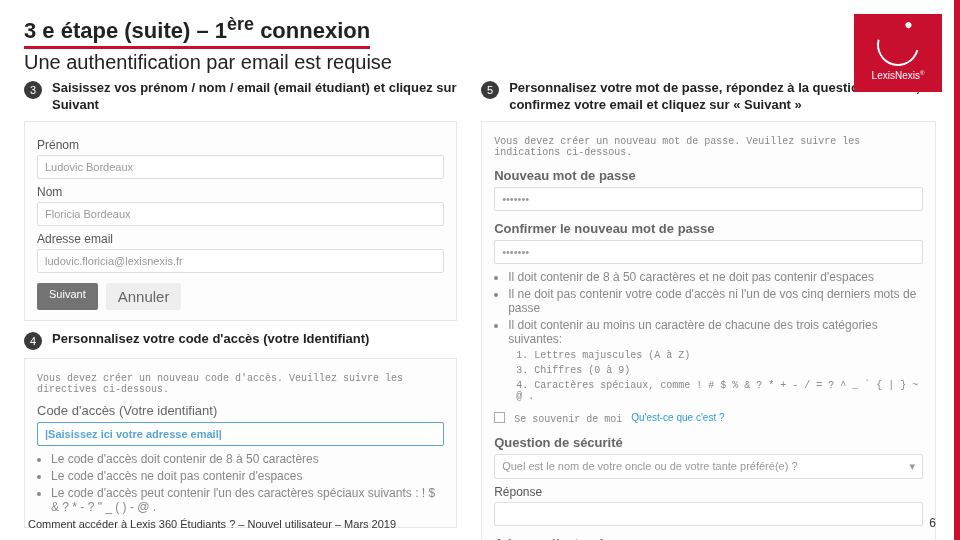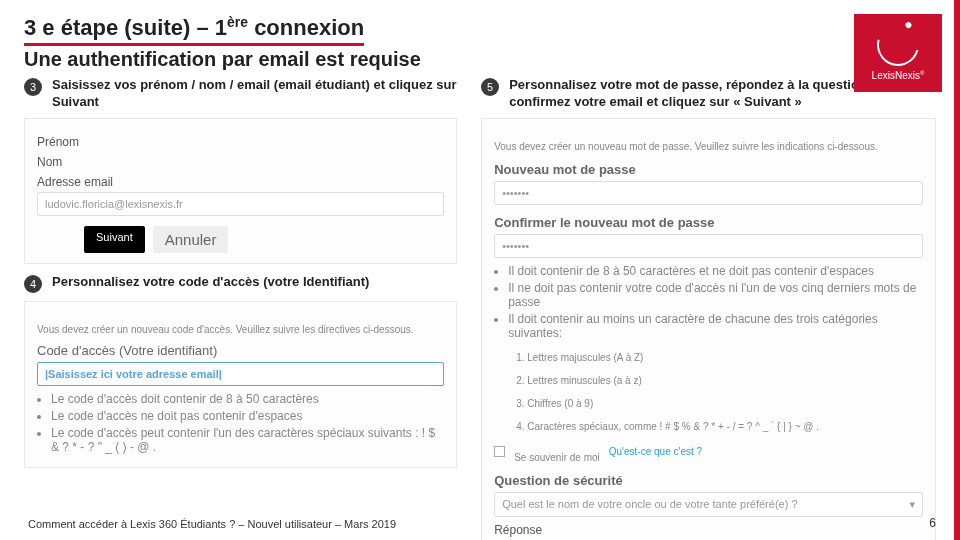--- a/index.html
+++ b/index.html
@@ -6,39 +6,39 @@
   html, body { width: 960px; height: 540px; font-family: Arial, sans-serif; background: #fff; color: #222; }
   .slide { position: relative; width: 960px; height: 540px; padding: 14px 24px 0 24px; }
   .red-bar { position: absolute; top: 0; right: 0; width: 6px; height: 100%; background: #c8102e; }
   .logo-box { position: absolute; top: 14px; right: 18px; width: 88px; height: 78px; background: #c8102e; display: flex; flex-direction: column; align-items: center; justify-content: center; }
   .logo-swoosh { width: 42px; height: 42px; border: 2px solid #fff; border-radius: 50%; border-top-color: transparent; border-right-color: transparent; transform: rotate(-30deg); position: relative; }
   .logo-swoosh:after { content: ""; position: absolute; right: -3px; top: 4px; width: 6px; height: 6px; border-radius: 50%; background: #fff; }
   .logo-text { color: #fff; font-size: 10px; margin-top: 4px; }
   .logo-text sup { font-size: 6px; }
 
   h1.title { font-size: 22px; font-weight: bold; border-bottom: 3px solid #c8102e; display: inline-block; padding-bottom: 2px; margin-bottom: 2px; }
-  h1.title .sup { font-size: 14px; vertical-align: super; }
-  .subtitle { font-size: 20px; font-weight: bold; margin-bottom: 6px; }
+  h1.title .sup { font-size: 18px; vertical-align: super; }
+  .subtitle { font-size: 20px; font-weight: normal; margin-bottom: 6px; }
 
   .columns { display: flex; gap: 24px; margin-top: 4px; }
   .col { flex: 1; min-width: 0; }
   .col-right { flex: 1.05; }
 
   .step { display: flex; gap: 10px; margin-bottom: 8px; }
   .step-num { width: 18px; height: 18px; border-radius: 50%; background: #3a3a3a; color: #fff; font-size: 11px; display: flex; align-items: center; justify-content: center; flex-shrink: 0; margin-top: 1px; }
   .step-text { font-size: 13px; font-weight: bold; line-height: 1.25; }
 
   .form-block { border: 1px solid #e8e8e8; padding: 10px 12px; font-size: 11px; color: #777; background: #fdfdfd; filter: blur(0.3px); }
   .form-block .lbl { font-size: 12px; color: #555; margin-top: 6px; margin-bottom: 3px; }
   .form-block .field { border: 1px solid #ddd; background: #fff; padding: 5px 7px; font-size: 11px; color: #999; border-radius: 2px; }
   .form-block .field.highlight { border: 1px solid #5aa5d6; color: #5aa5d6; font-weight: bold; }
   .btn-row { margin-top: 10px; display: flex; gap: 8px; }
-  .btn-primary { background: #000000; color: #fff; padding: 5px 12px; font-size: 11px; border-radius: 2px; margin-left: 47px; }
+  .btn-primary { background: #737373; color: #fff; padding: 5px 12px; font-size: 11px; border-radius: 2px; }
   .btn-secondary { background: #eee; color: #666; padding: 5px 12px; font-size: 15px; border-radius: 2px; }
-  .hint { font-size: 10px; color: #888; margin-top: 12px; }
+  .hint { font-size: 10px; color: #888; margin-top: 4px; font-family: Liberation Mono, monospace; }
   .bullets { margin-top: 6px; padding-left: 14px; }
   .bullets li { font-size: 12px; color: #888; margin-bottom: 3px; list-style: disc; }
   .inline-check { display: flex; align-items: center; gap: 9px; margin-top: 8px; }
   .checkbox { width: 11px; height: 11px; border: 1px solid #aaa; }
   .link-small { color: #2a9fd6; font-size: 10px; }
   .heading-sm { font-size: 13px; color: #666; margin-bottom: 4px; }
   .heading-md { font-size: 13px; color: #666; margin-top: 10px; margin-bottom: 4px; font-weight: bold; }
 
   .footer { position: absolute; left: 28px; bottom: 10px; font-size: 11px; color: #333; }
   .page-num { position: absolute; right: 24px; bottom: 10px; font-size: 12px; color: #333; }
@@ -61,21 +61,23 @@
   <div class="columns">
 
     <div class="col">
       <div class="step">
         <div class="step-num">3</div>
         <div class="step-text">Saisissez vos prénom / nom / email (email étudiant) et cliquez sur Suivant</div>
       </div>
 
       <div class="form-block">
         <div class="lbl">Prénom</div>
+        <div class="field">Ludovic Bordeaux</div>
         <div class="lbl">Nom</div>
+        <div class="field">Floricia Bordeaux</div>
         <div class="lbl">Adresse email</div>
         <div class="field">ludovic.floricia@lexisnexis.fr</div>
         <div class="btn-row">
           <div class="btn-primary">Suivant</div>
           <div class="btn-secondary">Annuler</div>
         </div>
       </div>
 
       <div style="height:10px"></div>
 
@@ -111,21 +113,20 @@
         <div class="heading-md">Confirmer le nouveau mot de passe</div>
         <div class="field">•••••••</div>
 
         <ul class="bullets">
           <li>Il doit contenir de 8 à 50 caractères et ne doit pas contenir d'espaces</li>
           <li>Il ne doit pas contenir votre code d'accès ni l'un de vos cinq derniers mots de passe</li>
           <li>Il doit contenir au moins un caractère de chacune des trois catégories suivantes:</li>
         </ul>
         <div style="padding-left:22px">
           <div class="hint">1. Lettres majuscules (A à Z)</div>
-          <div class="hint">2. Lettres minuscules (a à z)</div>
           <div class="hint">3. Chiffres (0 à 9)</div>
           <div class="hint">4. Caractères spéciaux, comme ! # $ % &amp; ? * + - / = ? ^ _  ` { | } ~ @ .</div>
         </div>
 
         <div class="inline-check">
           <div class="checkbox"></div>
           <span class="hint">Se souvenir de moi</span>
           <span class="link-small">Qu'est-ce que c'est ?</span>
         </div>
 

